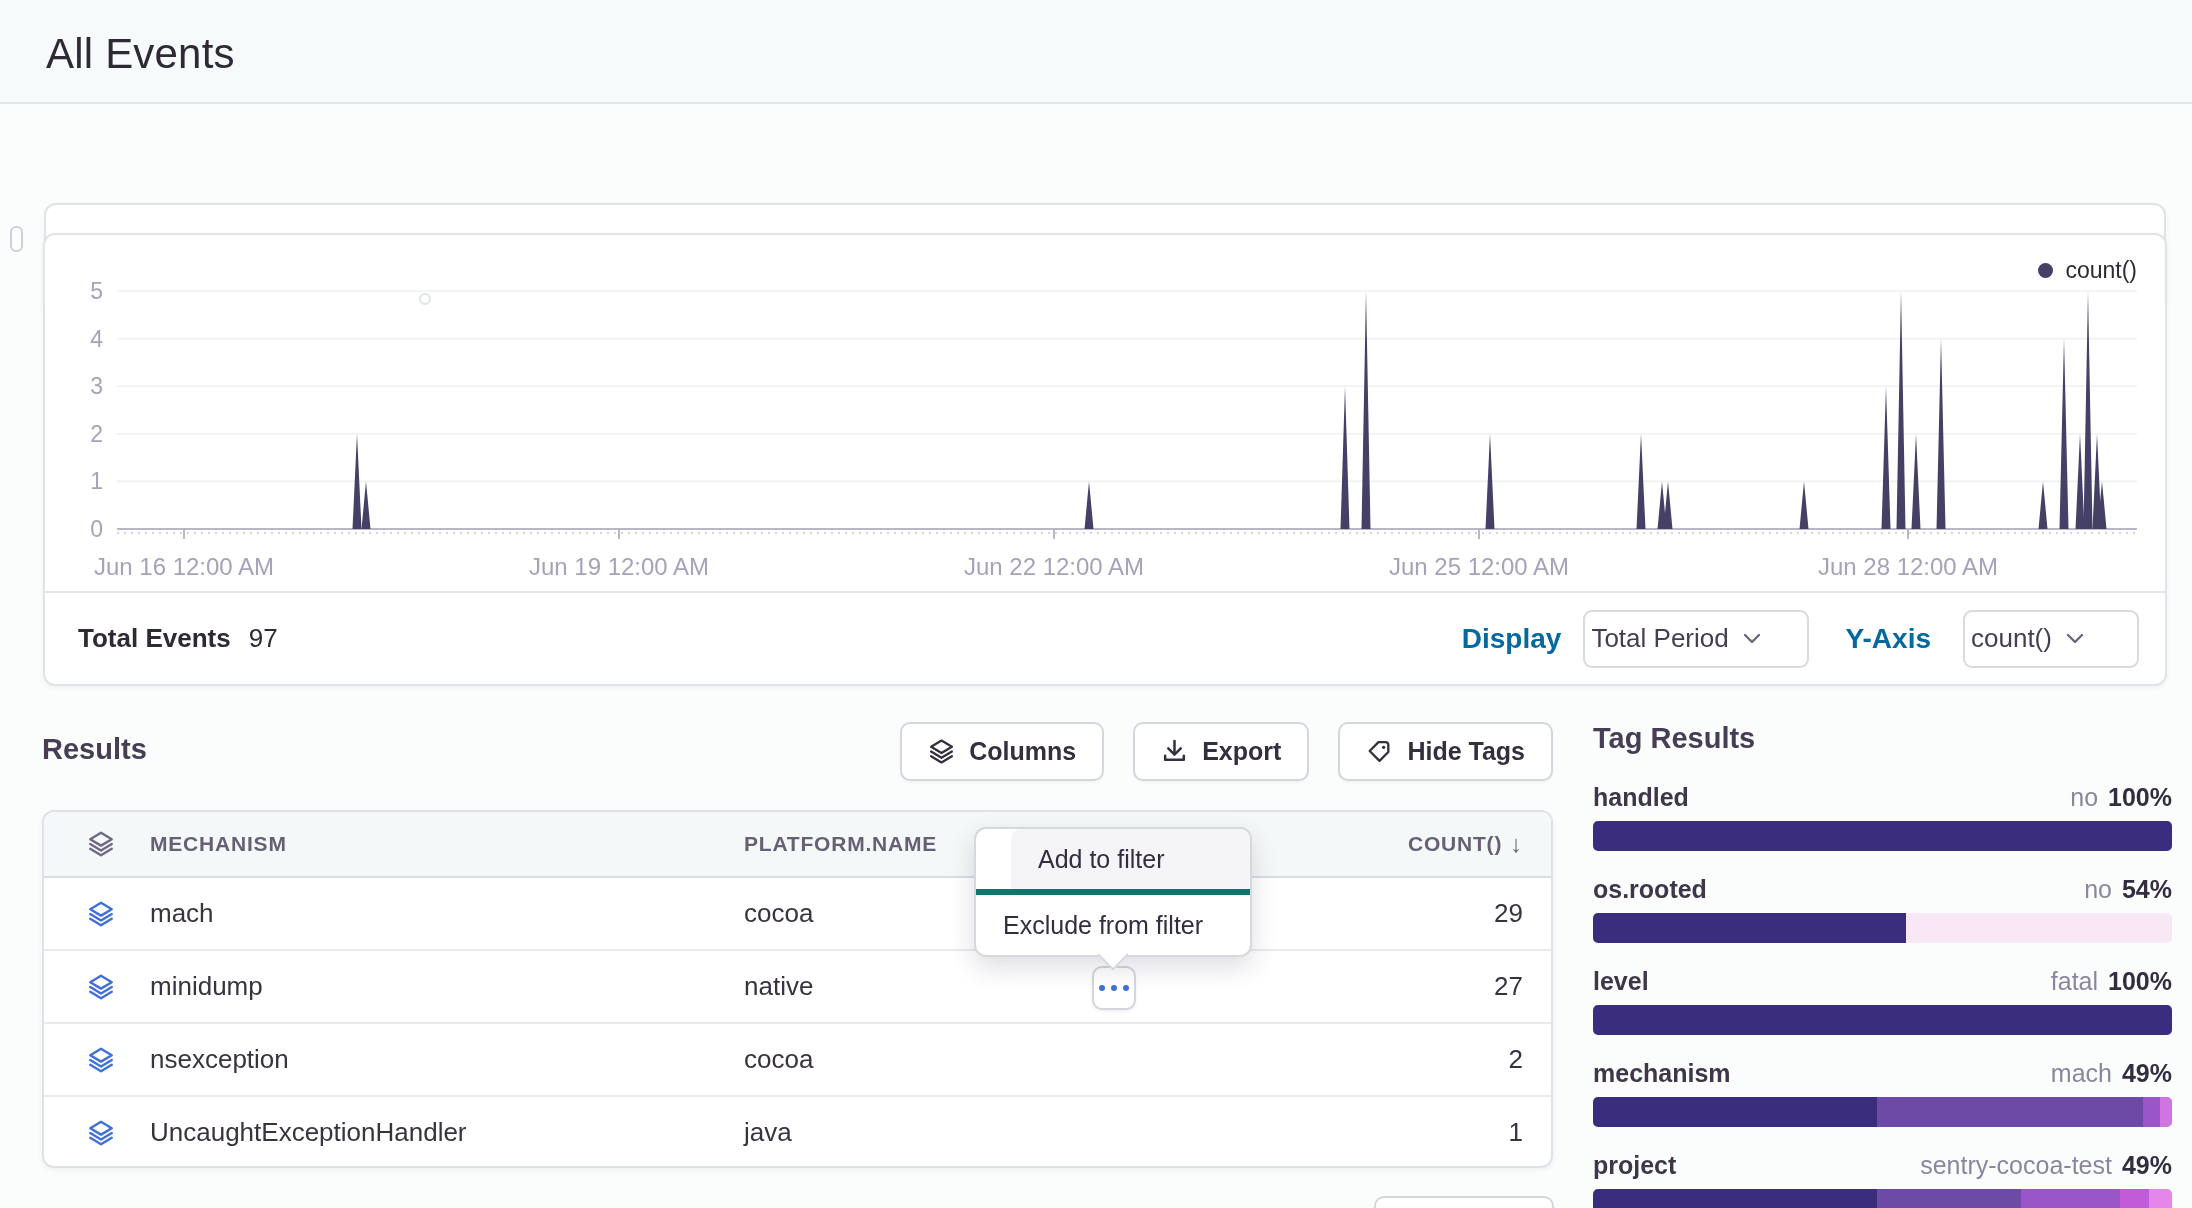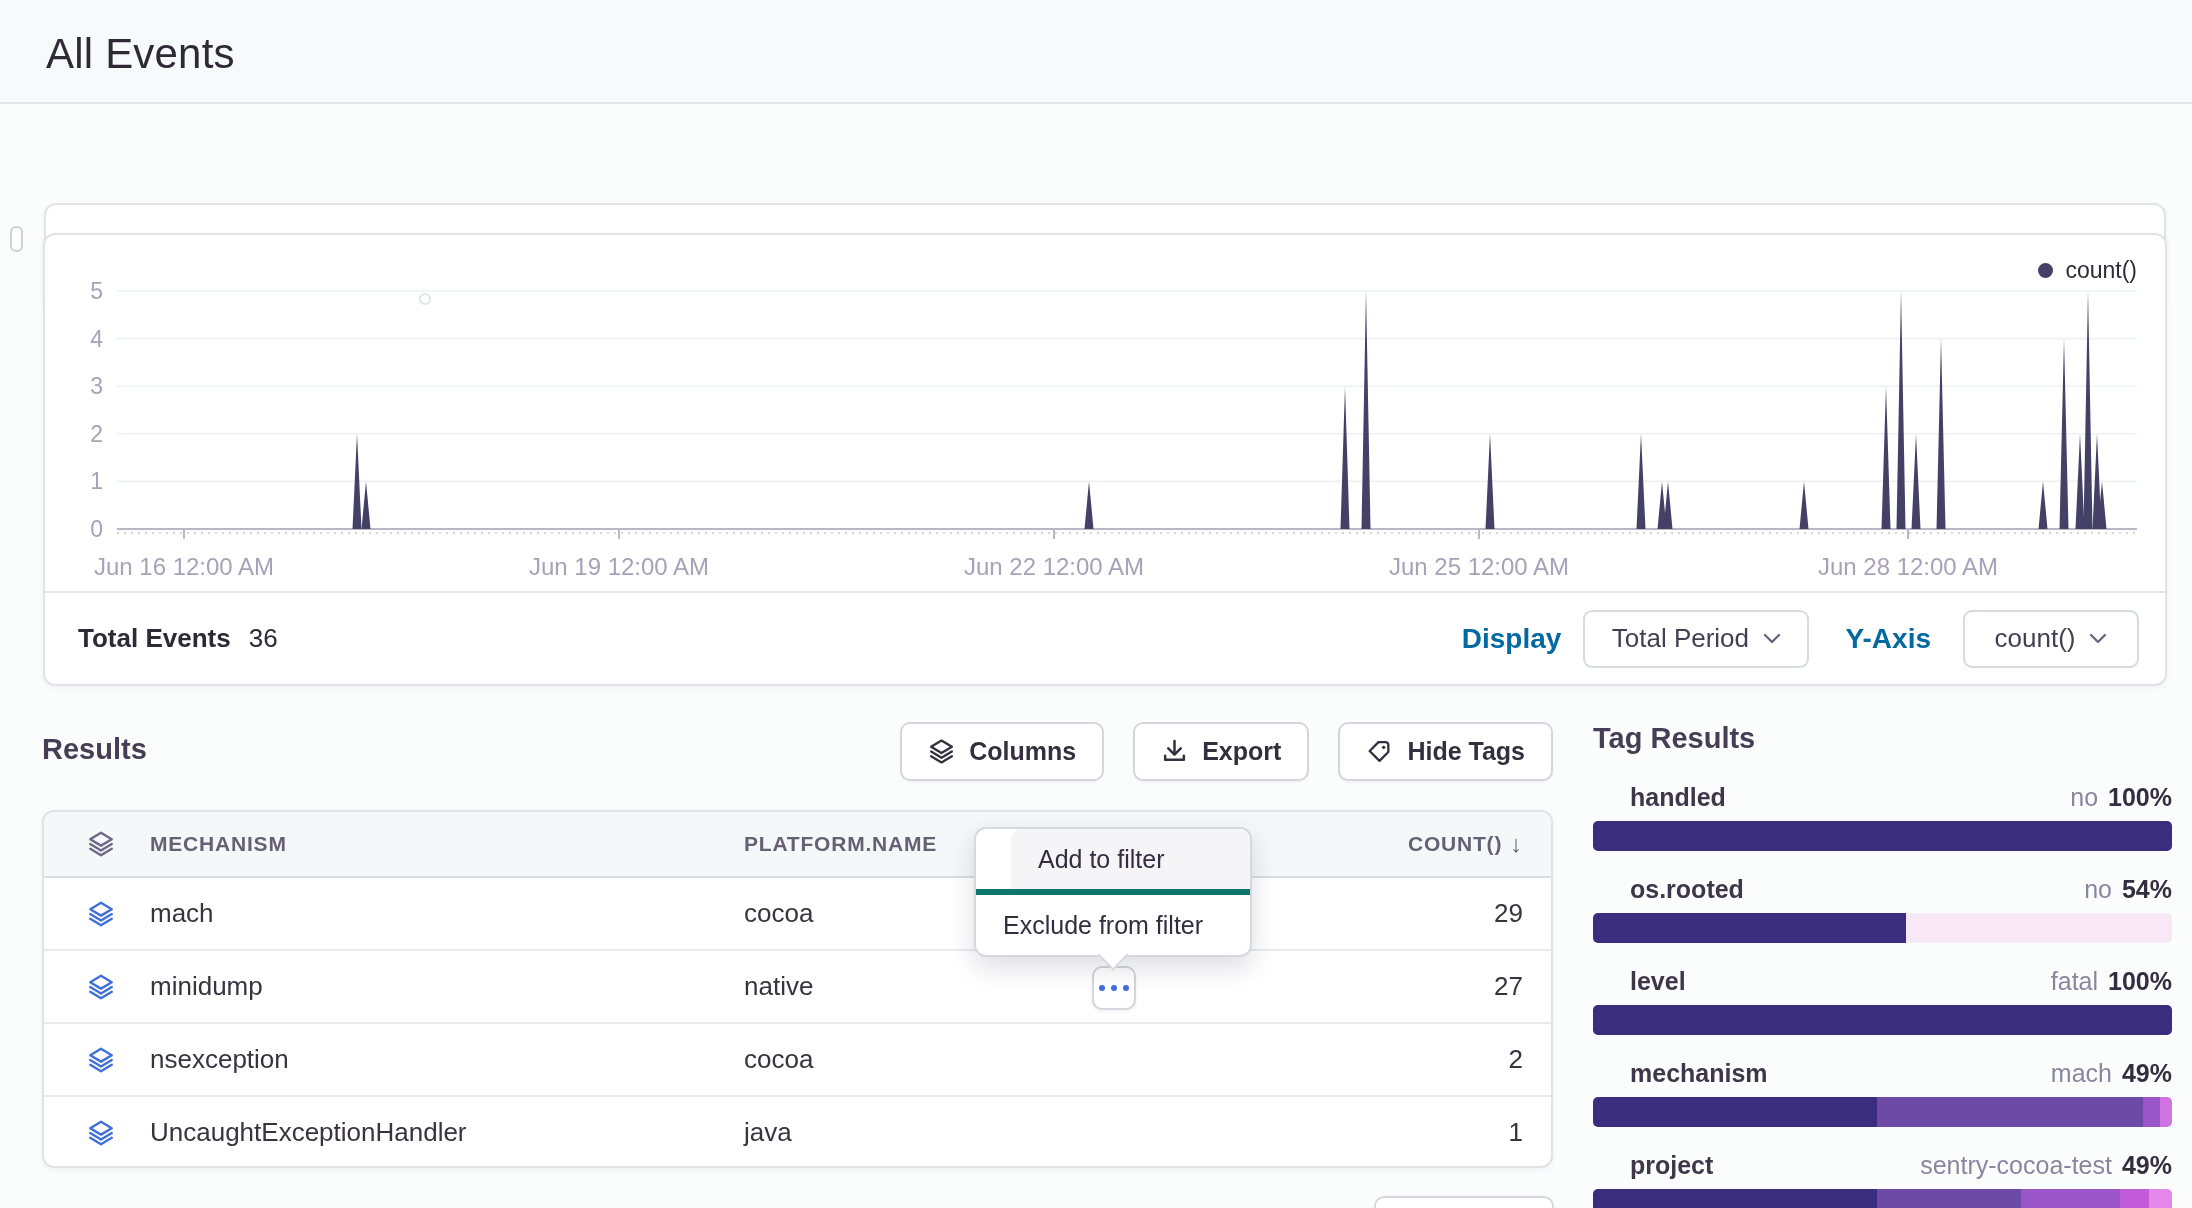--- a/index.html
+++ b/index.html
@@ -22,21 +22,21 @@
   .chart-card{position:absolute;left:43px;top:233px;width:2124px;height:453px;background:#fff;border:2px solid #e0e4e9;border-radius:12px;box-sizing:border-box;box-shadow:0 2px 5px rgba(45,40,70,.06);}
   .chart-svg{position:absolute;left:0;top:0;}
   .legend{position:absolute;top:22px;right:28px;display:flex;align-items:center;gap:12px;}
   .legend-dot{width:15px;height:15px;border-radius:50%;background:#444066;}
   .legend-label{font-size:23px;color:#2f2936;}
   .chart-footer{position:absolute;left:0;right:0;bottom:0;height:93px;border-top:2px solid #e4e6eb;display:flex;align-items:center;padding:0 26px 0 33px;box-sizing:border-box;}
   .total-label{font-weight:bold;font-size:26px;color:#2f2936;}
   .total-value{font-size:26px;color:#2f2936;margin-left:18px;}
   .footer-right{margin-left:auto;display:flex;align-items:center;gap:22px;}
   .ctl-label{font-weight:bold;font-size:28px;color:#0369a1;}
-  .dropdown{height:58px;border:2px solid #d7dade;border-radius:9px;background:#fff;display:flex;align-items:center;justify-content:center;gap:14px;font-size:26px;color:#453e52;box-sizing:border-box;cursor:pointer;}
+  .dropdown{height:58px;border:2px solid #d7dade;border-radius:9px;background:#fff;display:flex;align-items:center;gap:14px;font-size:26px;color:#453e52;box-sizing:border-box;cursor:pointer;}
   .dd-display{width:226px;}
   .dd-yaxis{width:176px;margin-left:10px;}
   .ctl-yaxis{margin-left:14px;}
 
   
   .results-heading{position:absolute;left:42px;top:733px;font-size:29px;font-weight:bold;color:#473e55;}
   .toolbar{position:absolute;top:722px;right:639px;display:flex;gap:29px;}
   .tb-btn{height:59px;background:#fff;border:2px solid #d3d6dd;border-radius:10px;display:flex;align-items:center;gap:14px;padding:0 26px;font-size:25px;font-weight:bold;color:#342e3e;box-sizing:border-box;box-shadow:0 2px 2px rgba(45,40,70,.04);cursor:pointer;}
 
   
@@ -62,21 +62,21 @@
   .menu-item.hl{background:#f5f5f7;border-radius:10px 10px 0 0;margin-left:35px;}
   .menu-item + .menu-item{border-top:6px solid #0f766e;}
   .popup-caret{position:absolute;left:126px;bottom:-11px;width:20px;height:20px;background:#fff;border-right:2px solid #d5d8de;border-bottom:2px solid #d5d8de;transform:rotate(45deg);}
   .dots-btn{position:absolute;left:1092px;top:966px;width:44px;height:44px;background:#fff;border:2px solid #d3d6dd;border-radius:10px;box-sizing:border-box;display:flex;align-items:center;justify-content:center;gap:6px;box-shadow:0 2px 3px rgba(45,40,70,.06);cursor:pointer;z-index:4;}
   .dot{width:6px;height:6px;border-radius:50%;background:#3f6fd8;}
 
   
   .tag-summary{position:absolute;left:1593px;top:722px;width:579px;}
   .tag-title{font-size:29px;font-weight:bold;color:#473e55;margin-bottom:28px;}
   .tag-entry{margin-bottom:24px;}
-  .tag-label-row{display:flex;align-items:baseline;margin-bottom:9px;margin-left:37px;}
+  .tag-label-row{display:flex;align-items:baseline;margin-bottom:9px;}
   .tag-name{font-size:25px;font-weight:bold;color:#3f3649;}
   .tag-top{margin-left:auto;font-size:25px;color:#8b85a0;}
   .tag-pct{margin-left:10px;font-size:25px;font-weight:bold;color:#332d3f;}
   .tag-bar{display:flex;height:30px;border-radius:5px;overflow:hidden;}
   .tag-seg{height:100%;}
 
   .pagination-stub{position:absolute;left:1374px;top:1196px;width:180px;height:40px;background:#fff;border:2px solid #d3d6dd;border-radius:10px;box-sizing:border-box;}
 
   svg{display:block;}
 </style>
@@ -153,21 +153,21 @@
         <polygon points="2038.5,294 2043,56.0 2047.5,294" fill="#444066"></polygon>
         <polygon points="2047.5,294 2052,198.8 2056.5,294" fill="#444066"></polygon>
         <polygon points="2052.5,294 2057,246.4 2061.5,294" fill="#444066"></polygon>
       </svg>
     <div class="legend">
       <span class="legend-dot"></span>
       <span class="legend-label">count()</span>
     </div>
     <div class="chart-footer">
       <span class="total-label">Total Events</span>
-      <span class="total-value">36</span>
+      <span class="total-value">97</span>
       <div class="footer-right">
         <span class="ctl-label">Display</span>
         <button class="dropdown dd-display">
           <span>Total Period</span>
           <svg width="18" height="12" viewBox="0 0 18 12">
               <polyline points="2,2 9,9 16,2" fill="none" stroke="#6d657d" stroke-width="2.4" stroke-linecap="round" stroke-linejoin="round"></polyline>
             </svg>
         </button>
         <span class="ctl-label ctl-yaxis">Y-Axis</span>
         <button class="dropdown dd-yaxis">

